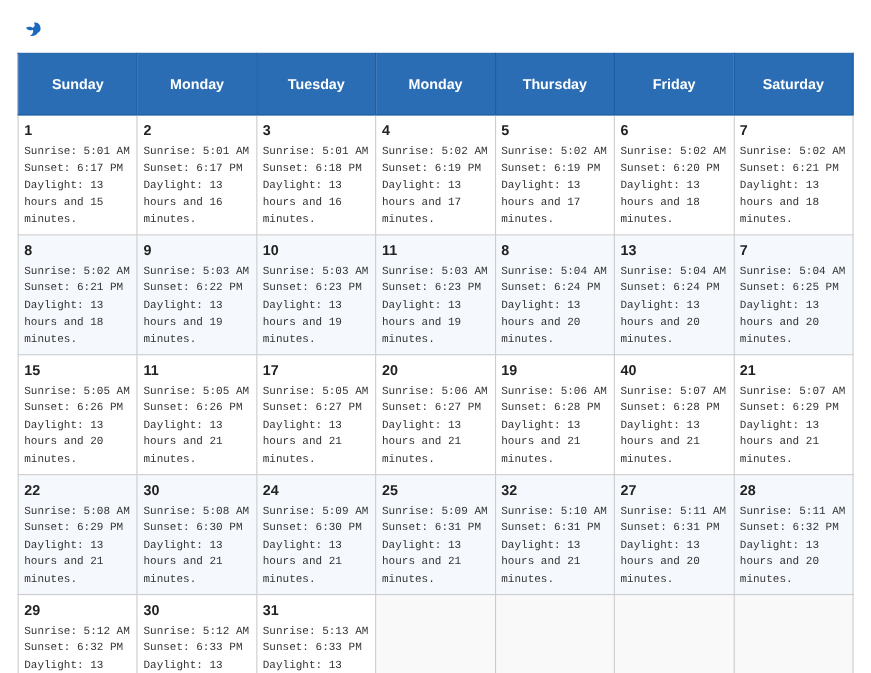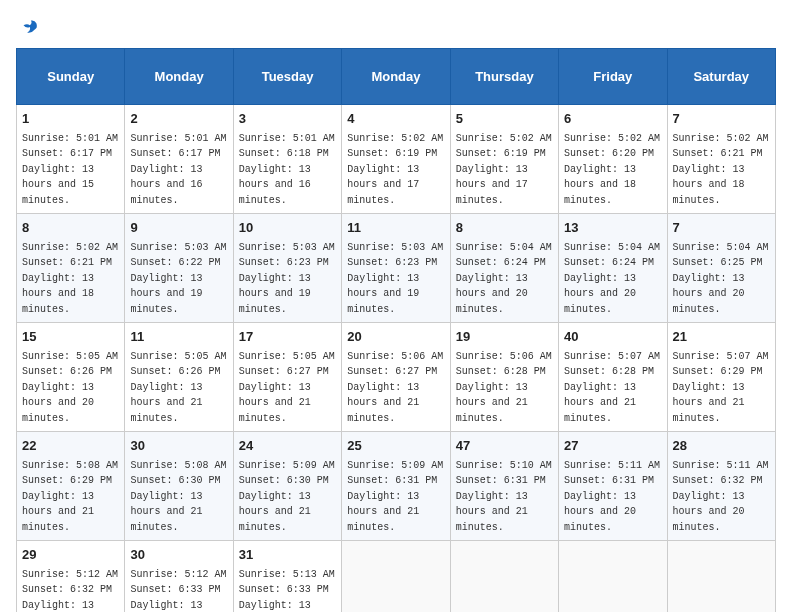--- a/index.html
+++ b/index.html
@@ -178,21 +178,21 @@
       </tr>
       <tr>
         <td><span class="day-number">22</span>
 <span class="day-info">Sunrise: 5:08 AM<br>Sunset: 6:29 PM<br>Daylight: 13 hours and 21 minutes.</span></td>
         <td><span class="day-number">30</span>
 <span class="day-info">Sunrise: 5:08 AM<br>Sunset: 6:30 PM<br>Daylight: 13 hours and 21 minutes.</span></td>
         <td><span class="day-number">24</span>
 <span class="day-info">Sunrise: 5:09 AM<br>Sunset: 6:30 PM<br>Daylight: 13 hours and 21 minutes.</span></td>
         <td><span class="day-number">25</span>
 <span class="day-info">Sunrise: 5:09 AM<br>Sunset: 6:31 PM<br>Daylight: 13 hours and 21 minutes.</span></td>
-        <td><span class="day-number">47</span>
+        <td><span class="day-number">32</span>
 <span class="day-info">Sunrise: 5:10 AM<br>Sunset: 6:31 PM<br>Daylight: 13 hours and 21 minutes.</span></td>
         <td><span class="day-number">27</span>
 <span class="day-info">Sunrise: 5:11 AM<br>Sunset: 6:31 PM<br>Daylight: 13 hours and 20 minutes.</span></td>
         <td><span class="day-number">28</span>
 <span class="day-info">Sunrise: 5:11 AM<br>Sunset: 6:32 PM<br>Daylight: 13 hours and 20 minutes.</span></td>
       </tr>
       <tr>
         <td><span class="day-number">29</span>
 <span class="day-info">Sunrise: 5:12 AM<br>Sunset: 6:32 PM<br>Daylight: 13 hours and 20 minutes.</span></td>
         <td><span class="day-number">30</span>

